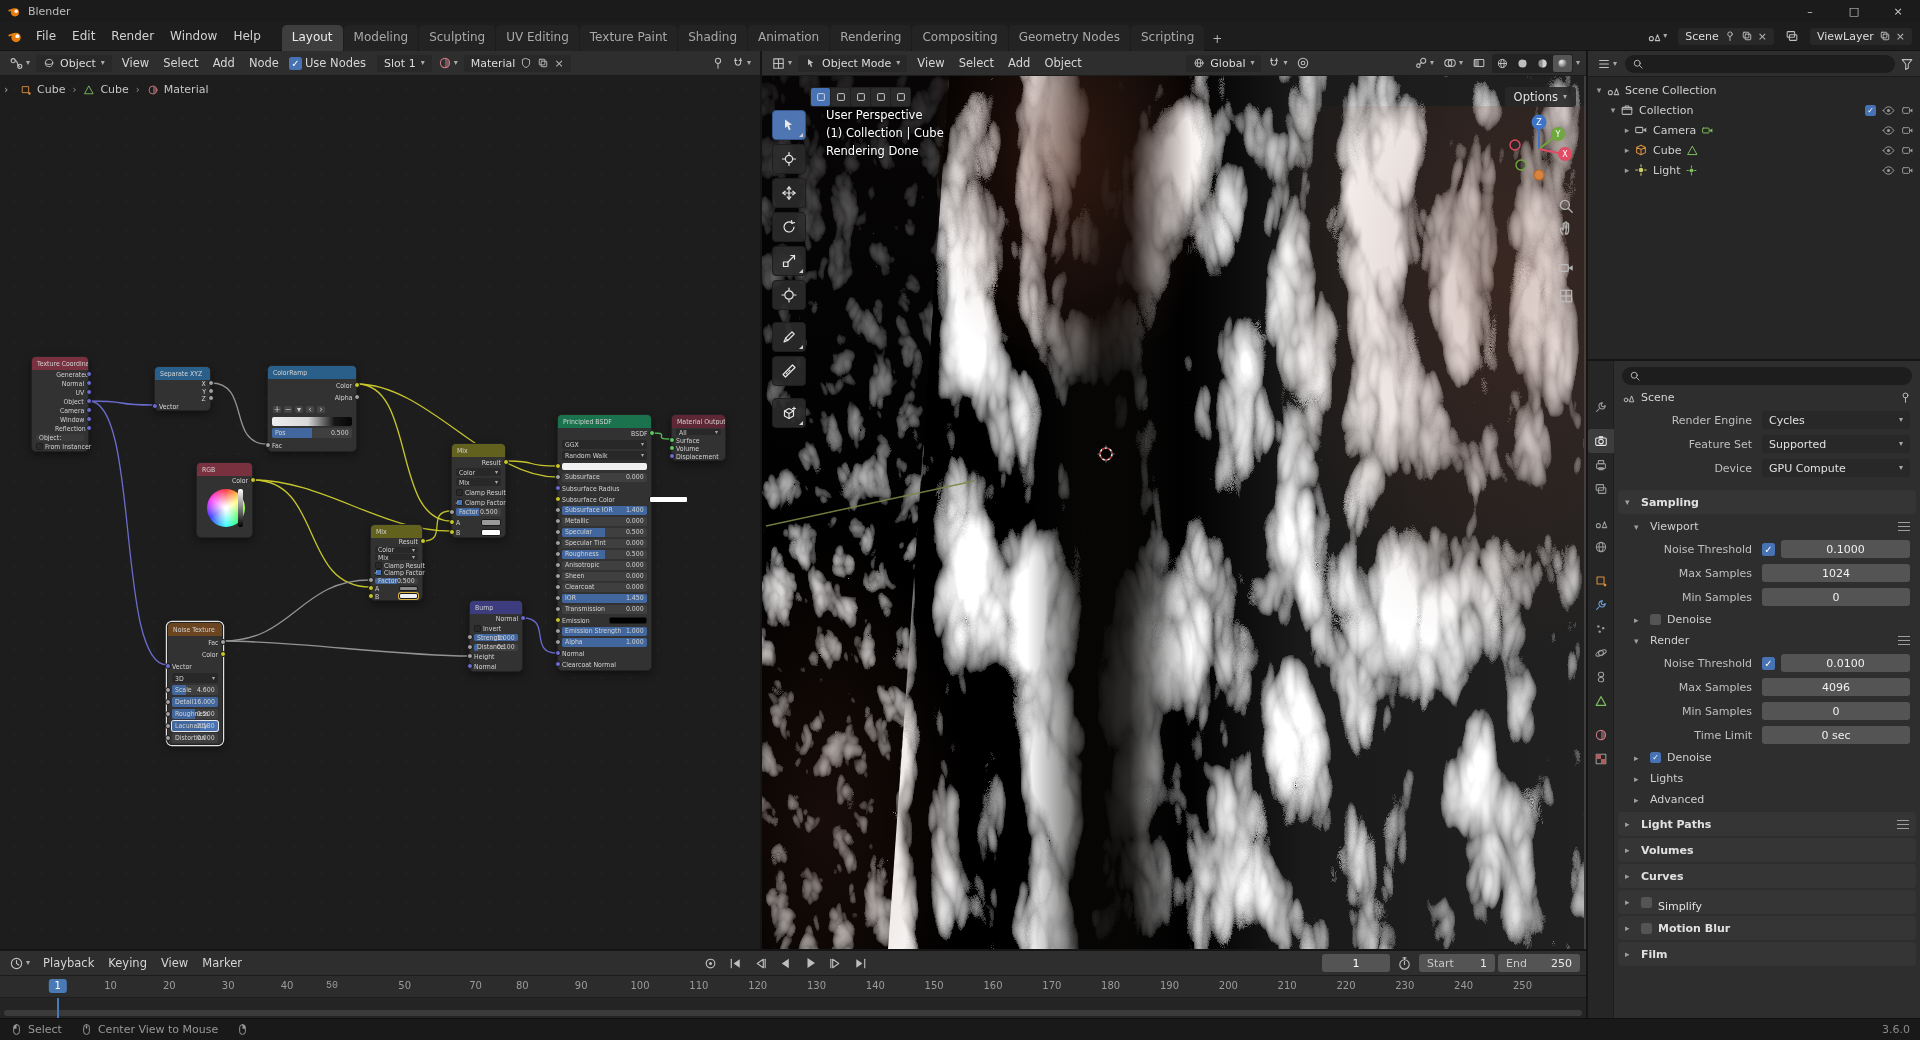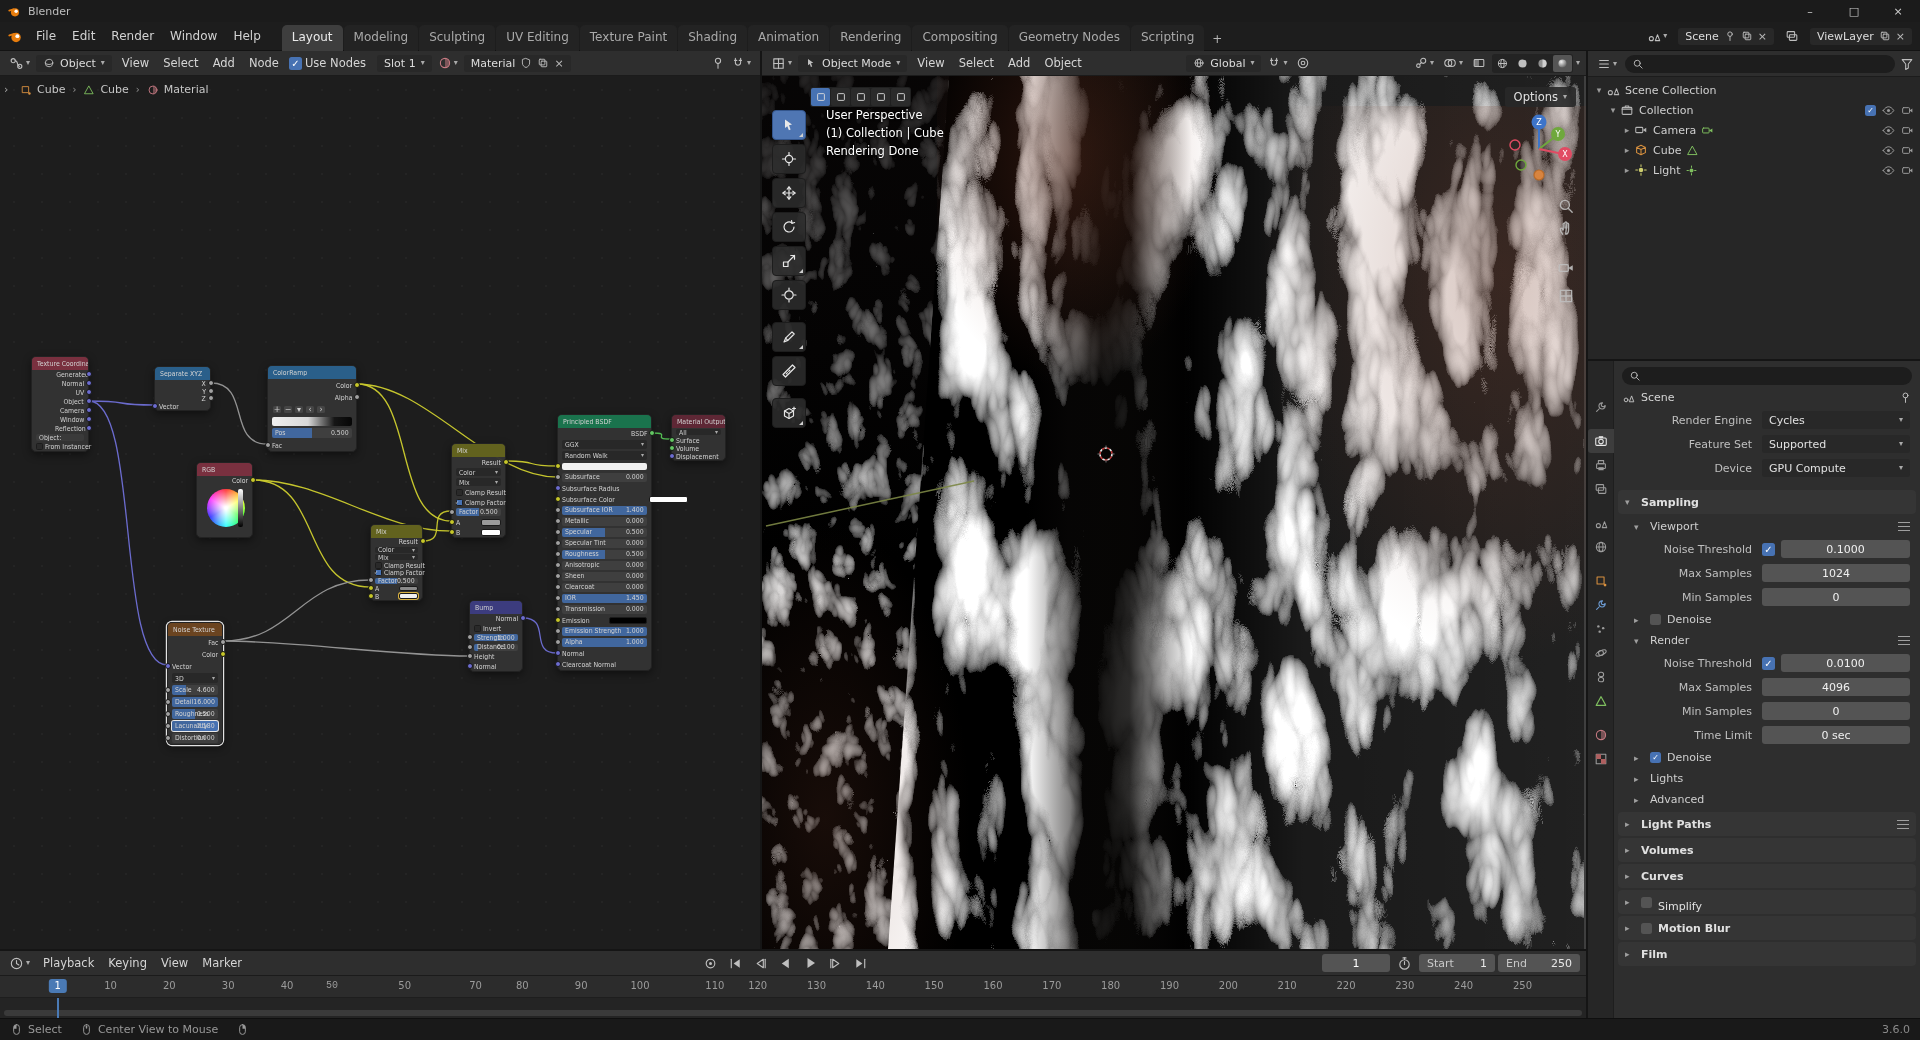--- a/index.html
+++ b/index.html
@@ -1266,21 +1266,21 @@
             <span class="rlabel" style="left: 110.547px;">10</span>
             <span class="rlabel" style="left: 169.377px;">20</span>
             <span class="rlabel" style="left: 228.207px;">30</span>
             <span class="rlabel" style="left: 287.037px;">40</span>
             <span class="rlabel" style="left: 332px; font-family: Liberation Mono, monospace;">50</span>
             <span class="rlabel" style="left: 404.697px;">50</span>
             <span class="rlabel" style="left: 463.527px; margin-left: 12px;">70</span>
             <span class="rlabel" style="left: 522.357px;">80</span>
             <span class="rlabel" style="left: 581.187px;">90</span>
             <span class="rlabel" style="left: 640.017px;">100</span>
-            <span class="rlabel" style="left: 698.847px; margin-left: 16px;">110</span>
+            <span class="rlabel" style="left: 698.847px;">110</span>
             <span class="rlabel" style="left: 757.677px;">120</span>
             <span class="rlabel" style="left: 816.507px;">130</span>
             <span class="rlabel" style="left: 875.337px;">140</span>
             <span class="rlabel" style="left: 934.167px;">150</span>
             <span class="rlabel" style="left: 992.997px;">160</span>
             <span class="rlabel" style="left: 1051.83px;">170</span>
             <span class="rlabel" style="left: 1110.66px;">180</span>
             <span class="rlabel" style="left: 1169.49px; text-align: center;">190</span>
             <span class="rlabel" style="left: 1228.32px;">200</span>
             <span class="rlabel" style="left: 1287.15px;">210</span>

